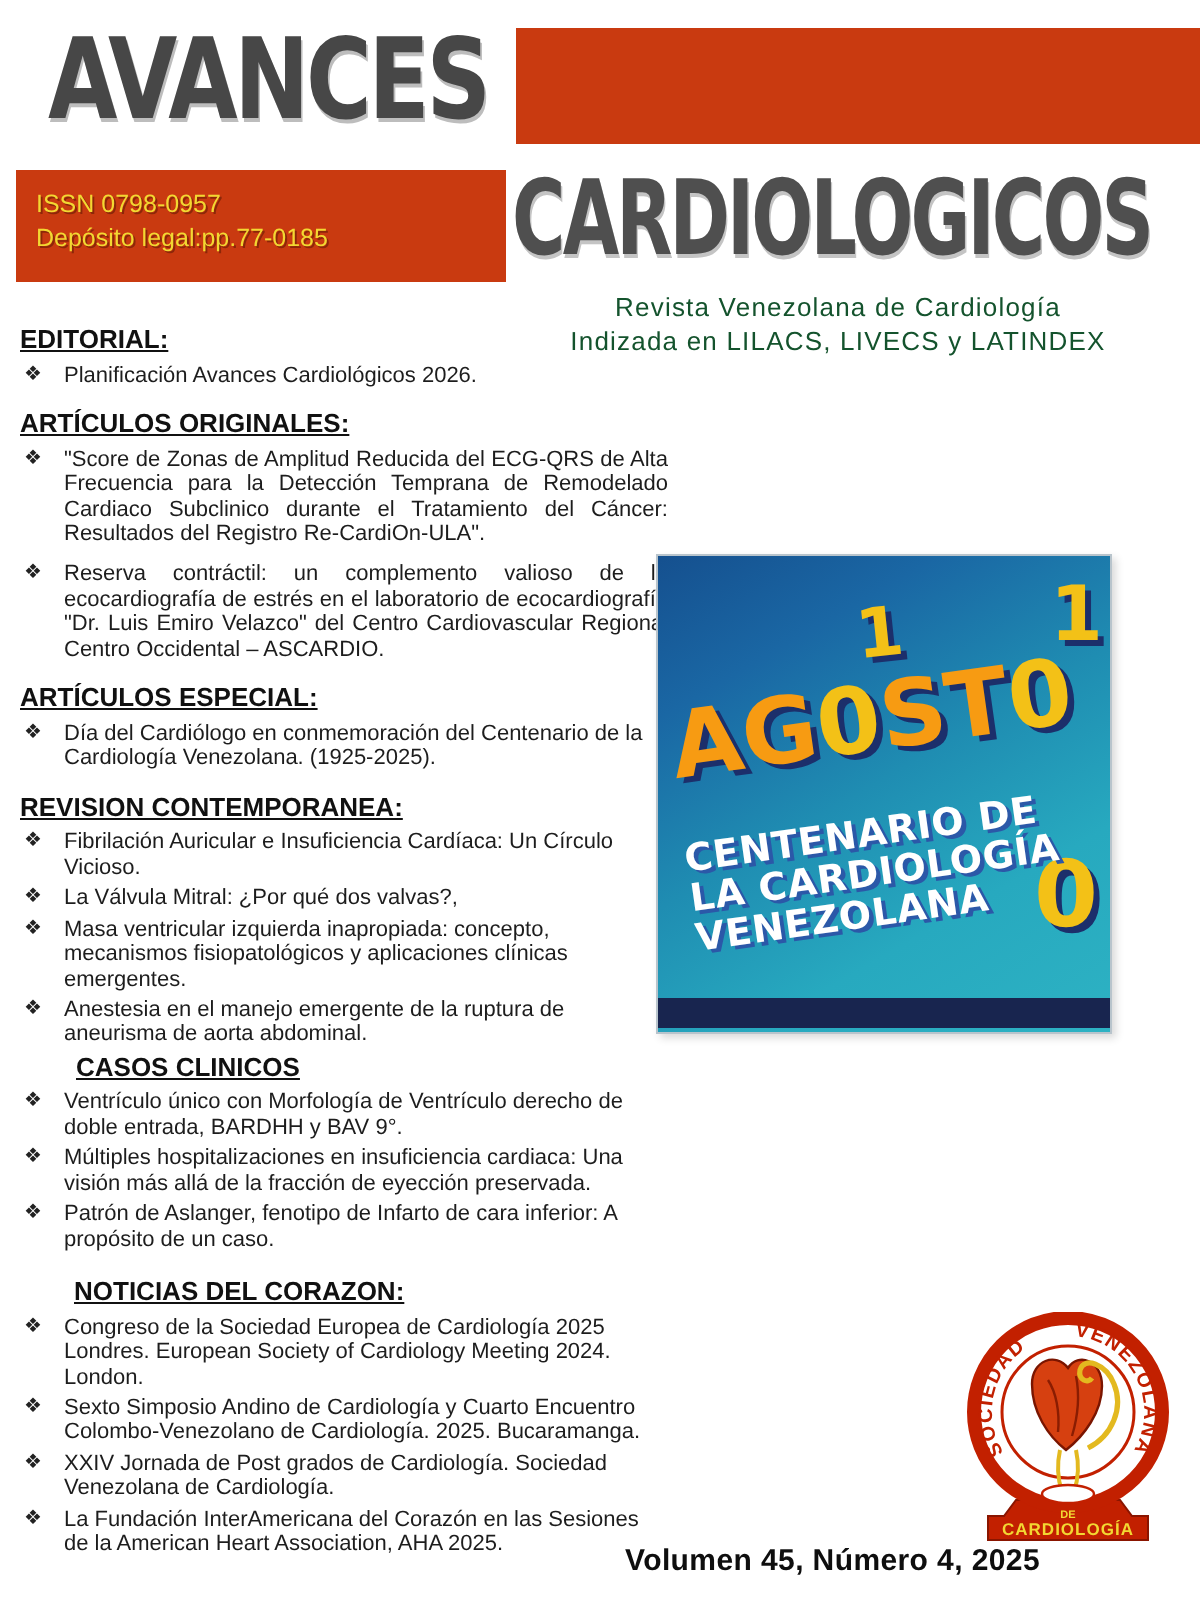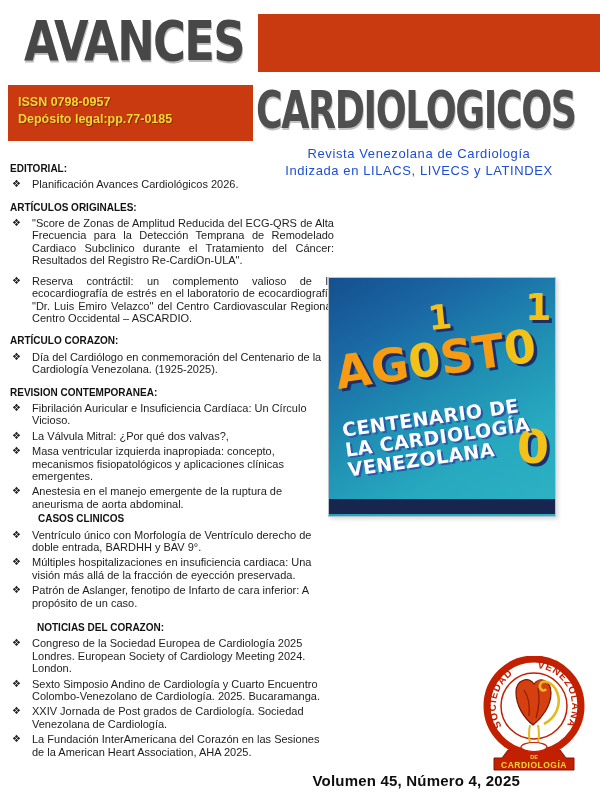--- a/index.html
+++ b/index.html
@@ -14,42 +14,42 @@
     font-size:56px;letter-spacing:-2px;color:#474747;
     transform:scaleX(0.80);transform-origin:left top;white-space:nowrap;
     text-shadow:1px 2px 0 #bdbdbd;
   }
   .red-box-top{
     position:absolute;left:258px;top:14px;width:342px;height:58px;
     background:#c93a10;
   }
   .red-box-issn{
     position:absolute;left:8px;top:85px;width:245px;height:56px;
-    background:#c93a10;color:#f2d832;font-weight:bold;font-size:12.5px;
+    background:#c93a10;color:#f2d832;font-weight:normal;font-size:12.5px;
     padding:9px 0 0 10px;box-sizing:border-box;line-height:1.35;
     text-shadow:1px 1px 0 rgba(80,20,0,.5);
   }
   .title-cardio{
     position:absolute;left:256px;top:80px;
     font-family:"DejaVu Sans", sans-serif;font-weight:bold;
     font-size:52px;letter-spacing:-2px;color:#4f4f4f;
     transform:scaleX(0.70);transform-origin:left top;white-space:nowrap;
     text-shadow:1px 2px 0 #c4c4c4;
   }
   .tagline{
     position:absolute;left:240px;top:146px;width:358px;text-align:center;
-    color:#1d4ed8;font-size:13px;letter-spacing:0.6px;line-height:1.28;
+    color:#14532d;font-size:13px;letter-spacing:0.6px;line-height:1.28;
   }
   
   .toc{
     position:absolute;left:10px;top:163px;width:324px;
     font-size:11px;line-height:1.13;
   }
   .sec-hdr{
-    font-weight:bold;font-size:10px;
+    font-weight:bold;text-decoration:underline;font-size:13px;
     margin:11px 0 4px 0;color:#111;
   }
   .sec-hdr.first{margin-top:0;}
   .sec-hdr.tight{margin-top:2px;margin-left:28px;}
   .sec-hdr.wide{margin-top:13px;padding-left:27px;}
   .toc-item{position:relative;padding-left:22px;margin-bottom:3px;}
   .toc-item.just{text-align:justify;margin-bottom:8px;}
   .toc-item .bullet{
     position:absolute;left:2px;top:0;font-size:10px;color:#222;
   }
@@ -123,21 +123,21 @@
   <div class="sec-hdr">ARTÍCULOS ORIGINALES:</div>
   <div class="toc-item just">
     <span class="bullet">❖</span>
     <span>"Score de Zonas de Amplitud Reducida del ECG-QRS de Alta Frecuencia para la Detección Temprana de Remodelado Cardiaco Subclinico durante el Tratamiento del Cáncer: Resultados del Registro Re-CardiOn-ULA".</span>
   </div>
   <div class="toc-item just">
     <span class="bullet">❖</span>
     <span>Reserva contráctil: un complemento valioso de la ecocardiografía de estrés en el laboratorio de ecocardiografía "Dr. Luis Emiro Velazco" del Centro Cardiovascular Regional Centro Occidental – ASCARDIO.</span>
   </div>
 
-  <div class="sec-hdr">ARTÍCULO CORAZON:</div>
+  <div class="sec-hdr">ARTÍCULOS ESPECIAL:</div>
   <div class="toc-item">
     <span class="bullet">❖</span>
     <span>Día del Cardiólogo en conmemoración del Centenario de la Cardiología Venezolana.   (1925-2025).</span>
   </div>
 
   <div class="sec-hdr">REVISION CONTEMPORANEA:</div>
   <div class="toc-item">
     <span class="bullet">❖</span>
     <span>Fibrilación Auricular e Insuficiencia Cardíaca: Un Círculo Vicioso.</span>
   </div>

